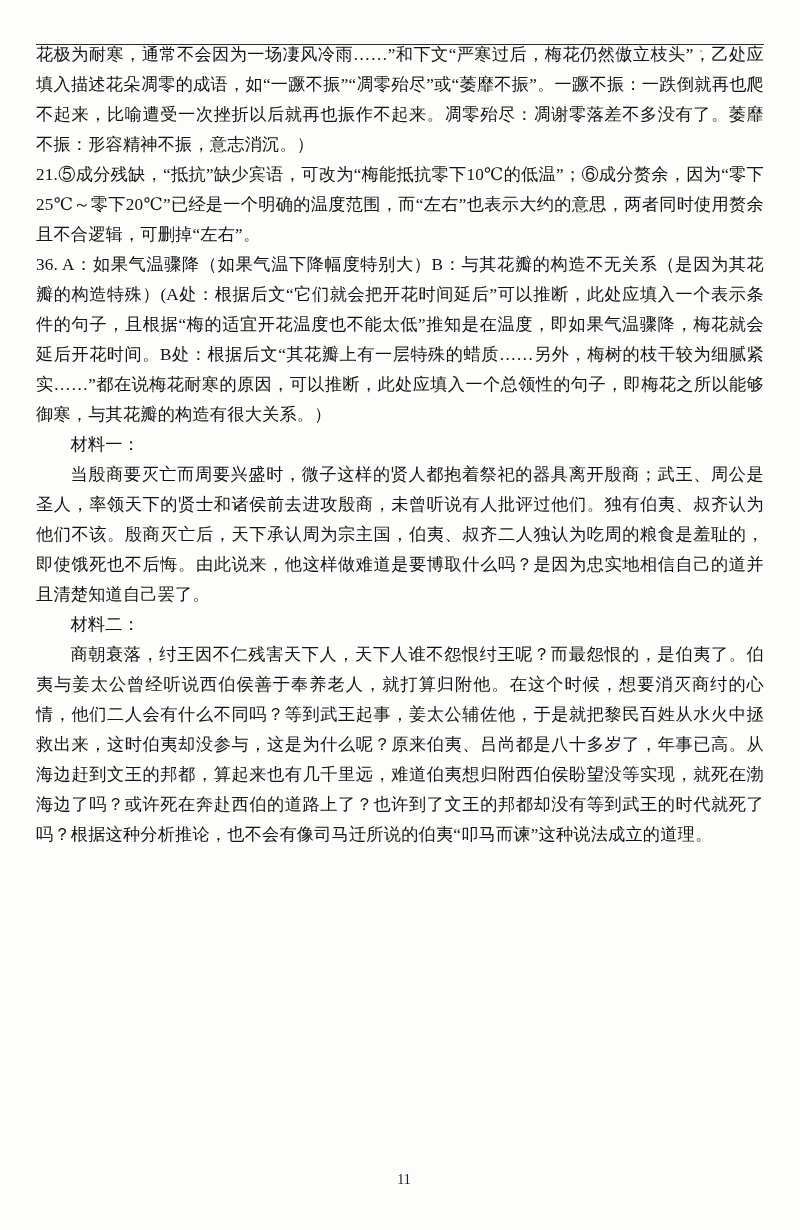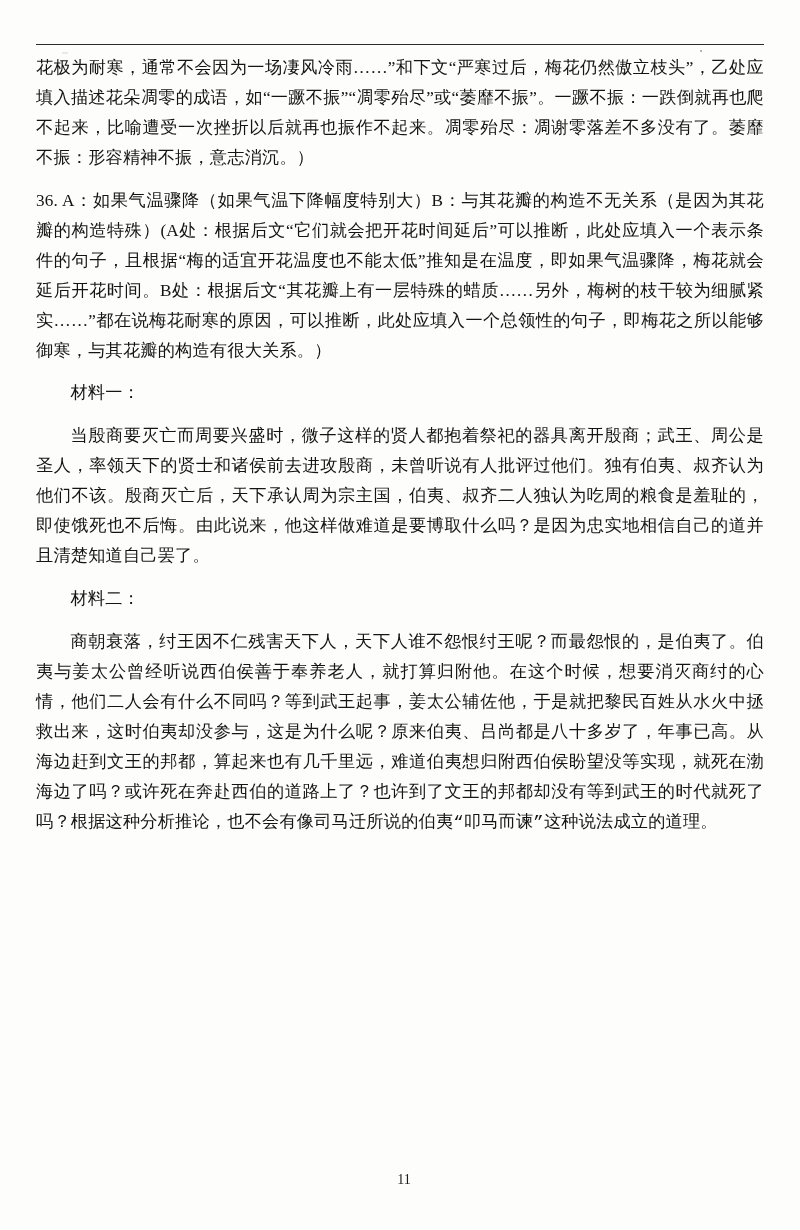--- a/index.html
+++ b/index.html
@@ -41,25 +41,23 @@
     font-size: 17.2px;
     line-height: 30px;
     text-align: justify;
     text-justify: inter-ideograph;
     letter-spacing: 0.2px;
     margin: 0;
     color: #141414;
   }
   .para.indent2 {
     text-indent: 2em;
-    font-family: Liberation Mono, monospace;
   }
   .blk {
     margin-bottom: 0px;
-    margin-top: 13px;
   }
   .footer {
     position: absolute;
     left: 4px;
     top: 1172px;
     width: 800px;
     text-align: center;
     font-size: 14px;
     color: #1b1b1b;
     font-family: Liberation Serif, serif;
@@ -83,20 +81,21 @@
 <div class="page">
 
   <div class="rule-top"></div>
   <div class="dot" style="left:700px; top:50px;"></div>
   <div class="smudge" style="left:62px; top:52px; width:6px; height:2px;"></div>
 
   <div class="page-inner">
 
     <p class="para blk">花极为耐寒，通常不会因为一场凄风冷雨……”和下文“严寒过后，梅花仍然傲立枝头”，乙处应填入描述花朵凋零的成语，如“一蹶不振”“凋零殆尽”或“萎靡不振”。一蹶不振：一跌倒就再也爬不起来，比喻遭受一次挫折以后就再也振作不起来。凋零殆尽：凋谢零落差不多没有了。萎靡不振：形容精神不振，意志消沉。）</p>
 
+    <p class="para blk">21.⑤成分残缺，“抵抗”缺少宾语，可改为“梅能抵抗零下10℃的低温”；⑥成分赘余，因为“零下25℃～零下20℃”已经是一个明确的温度范围，而“左右”也表示大约的意思，两者同时使用赘余且不合逻辑，可删掉“左右”。</p>
 
     <p class="para blk">36. A：如果气温骤降（如果气温下降幅度特别大）B：与其花瓣的构造不无关系（是因为其花瓣的构造特殊）(A处：根据后文“它们就会把开花时间延后”可以推断，此处应填入一个表示条件的句子，且根据“梅的适宜开花温度也不能太低”推知是在温度，即如果气温骤降，梅花就会延后开花时间。B处：根据后文“其花瓣上有一层特殊的蜡质……另外，梅树的枝干较为细腻紧实……”都在说梅花耐寒的原因，可以推断，此处应填入一个总领性的句子，即梅花之所以能够御寒，与其花瓣的构造有很大关系。）</p>
 
 
     <p class="para indent2 blk">材料一：</p>
 
     <p class="para indent2 blk">当殷商要灭亡而周要兴盛时，微子这样的贤人都抱着祭祀的器具离开殷商；武王、周公是圣人，率领天下的贤士和诸侯前去进攻殷商，未曾听说有人批评过他们。独有伯夷、叔齐认为他们不该。殷商灭亡后，天下承认周为宗主国，伯夷、叔齐二人独认为吃周的粮食是羞耻的，即使饿死也不后悔。由此说来，他这样做难道是要博取什么吗？是因为忠实地相信自己的道并且清楚知道自己罢了。</p>
 
 
     <p class="para indent2 blk">材料二：</p>

